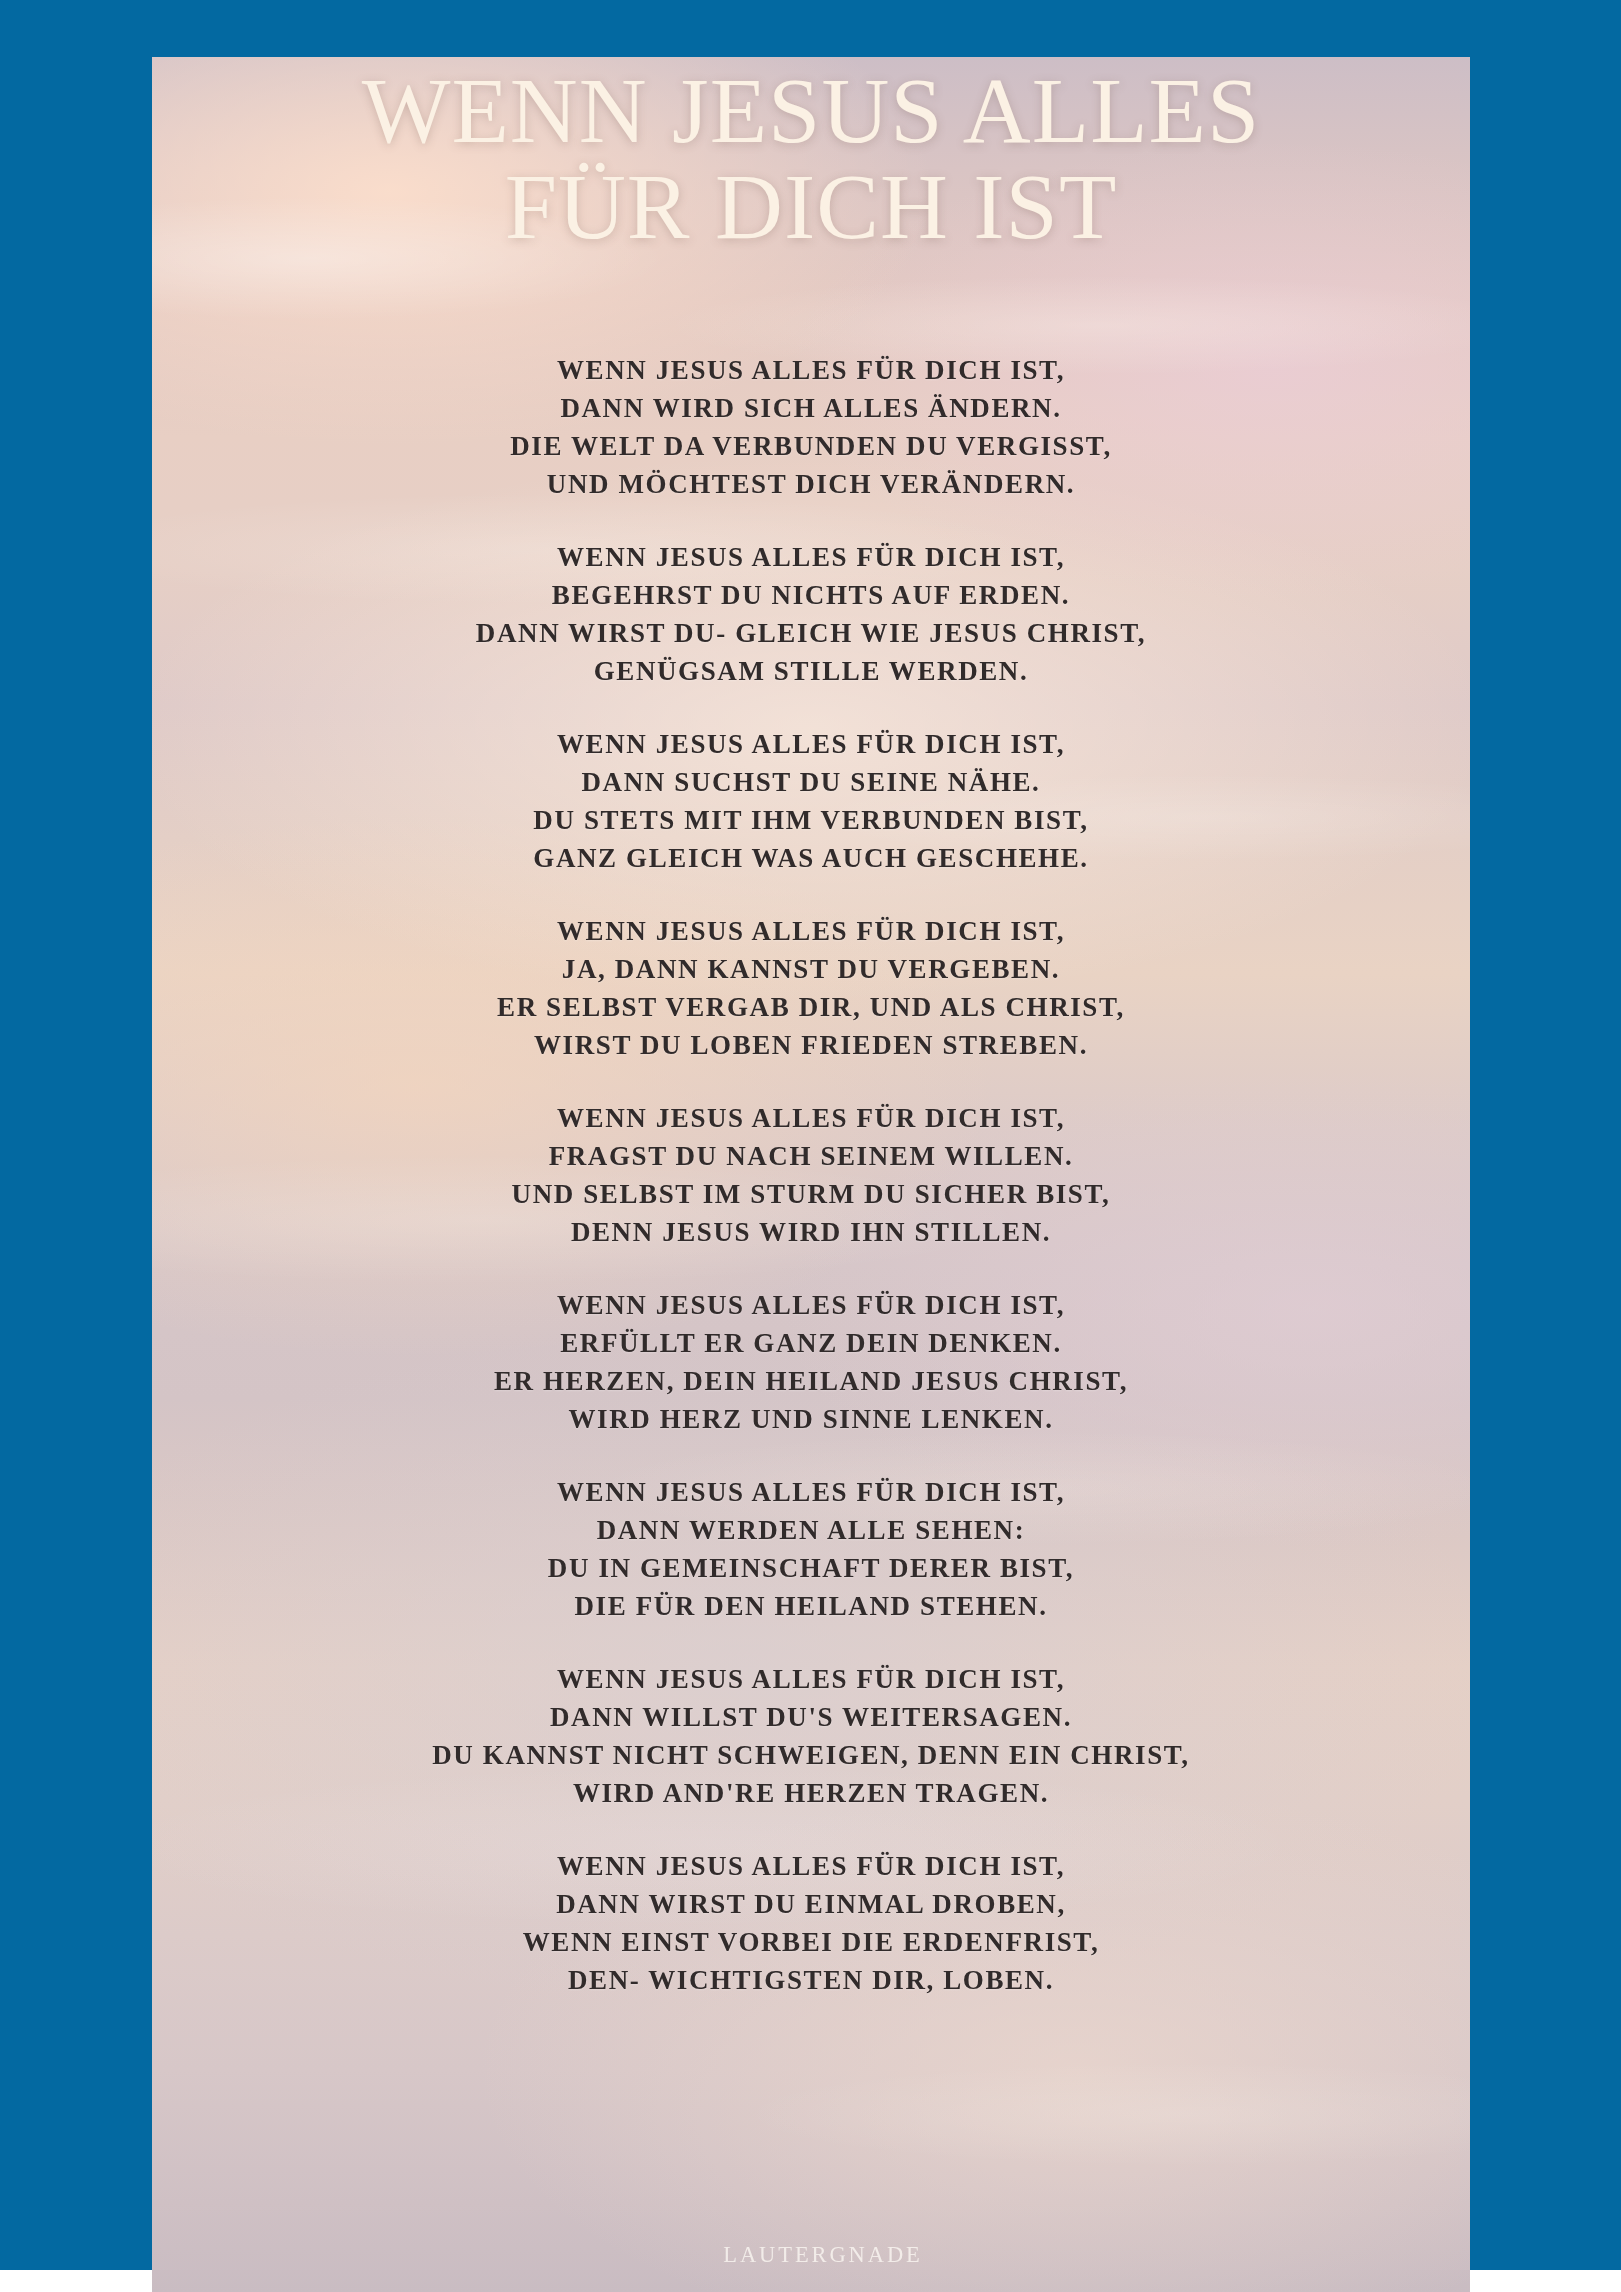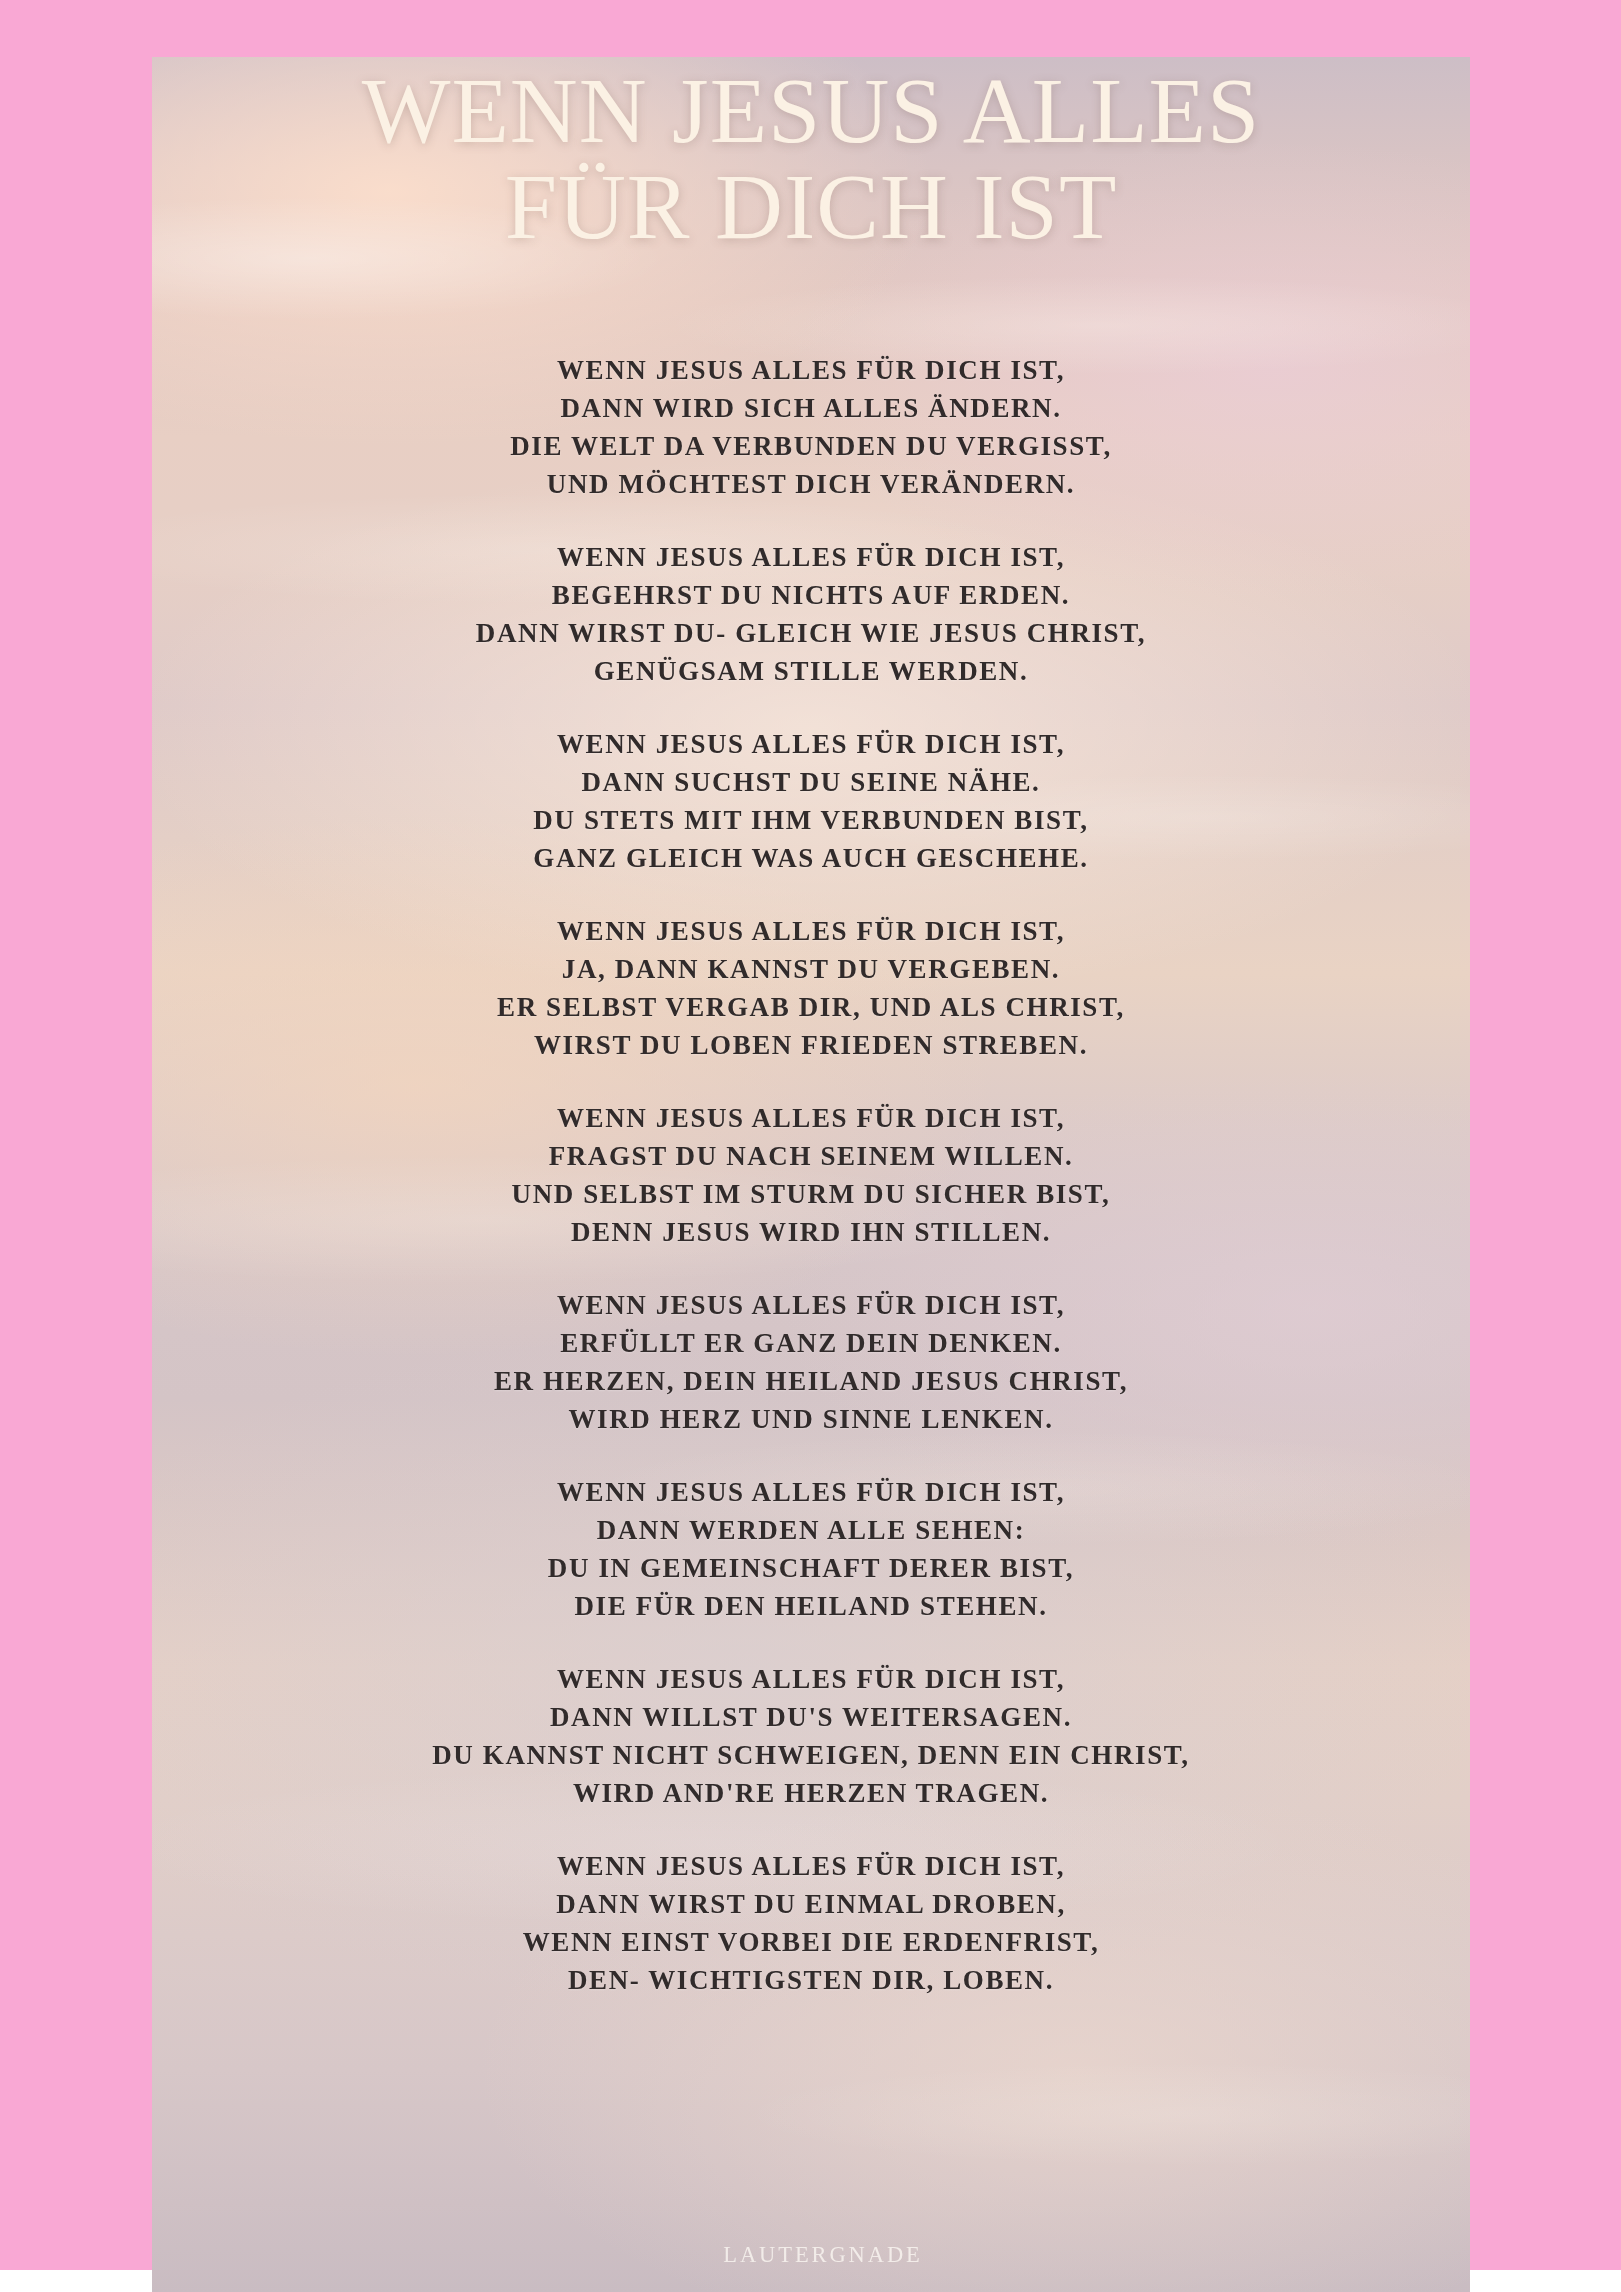--- a/index.html
+++ b/index.html
@@ -11,21 +11,21 @@
     width: 1621px;
     height: 2293px;
     font-family: "Liberation Serif", serif;
     overflow: hidden;
   }
 
   .page {
     position: relative;
     width: 1621px;
     height: 2270px;
-    background: #f9a8d4;
+    background: #0369a1;
   }
 
   
   .poster {
     position: absolute;
     left: 152px;
     top: 57px;
     width: 1318px;
     height: 2236px;
     overflow: hidden;

